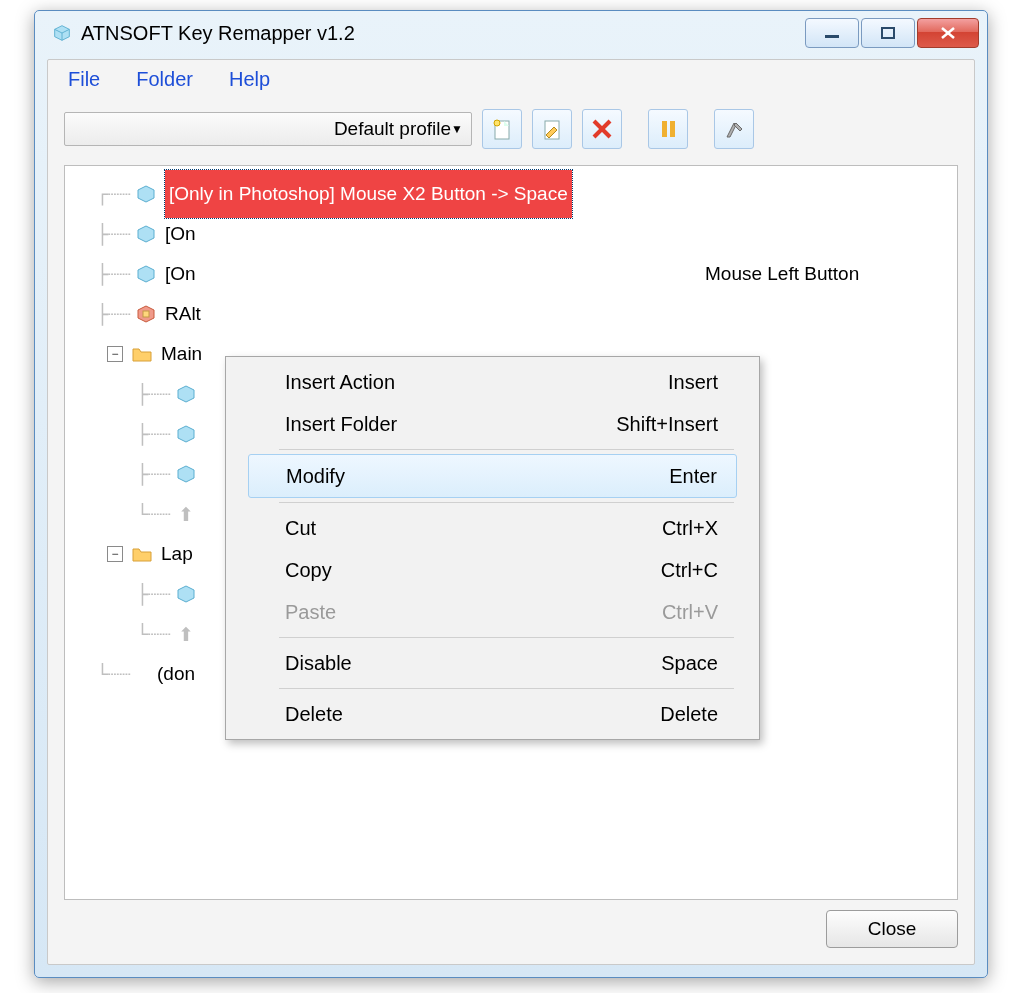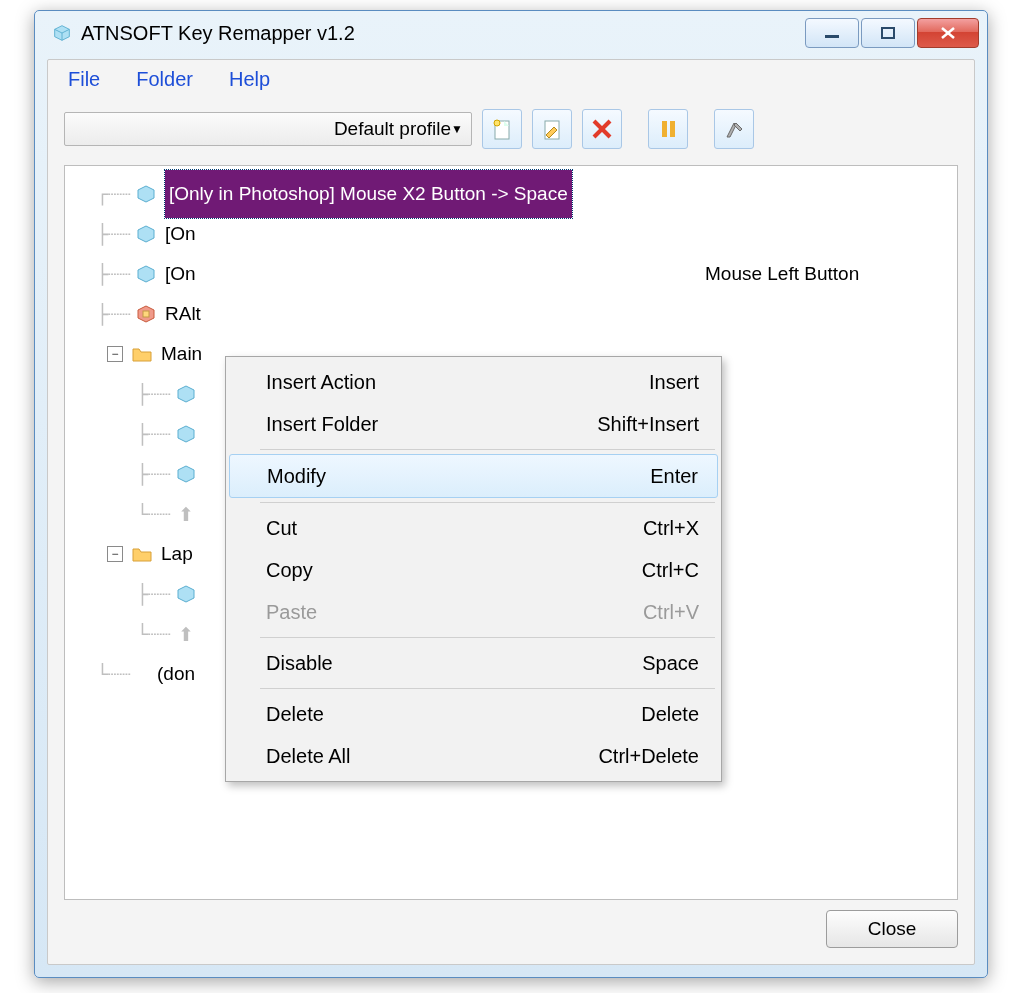--- a/index.html
+++ b/index.html
@@ -131,21 +131,21 @@
     display:inline-block;
     color:#bfbfbf;
     font-family: monospace;
     line-height: 1;
   }
   .expander {
     width:14px;height:14px;border:1px solid #8a8a8a;background:#fff;display:inline-flex;align-items:center;justify-content:center;font-size:12px;color:#333;margin-right:4px;line-height:1;
   }
   .ticon { width:26px;height:26px;margin:0 6px 0 2px;display:inline-flex;align-items:center;justify-content:center; }
   .sel {
-    background:#701a75;
+    background:#ef4444;
     color:#fff;
     padding: 13px 4px;
     outline: 1px dotted #003b72;
   }
   .footer {
     padding: 10px 16px 16px 0;
     display:flex;
     justify-content:flex-end;
   }
   .btn {
@@ -159,21 +159,21 @@
   }
   
   .ctxmenu {
     position:absolute;
     left: 160px;
     top: 190px;
     width: 495px;
     background:#f2f2f2;
     border:1px solid #a7a7a7;
     box-shadow: 3px 4px 8px rgba(0,0,0,0.25);
-    padding: 4px 0;
+    padding: 4px 19px;
     z-index: 10;
   }
   .ctxitem {
     display:flex;
     justify-content:space-between;
     align-items:center;
     height: 42px;
     padding: 0 22px 0 40px;
     font-size: 20px;
     color:#000;
@@ -407,24 +407,20 @@
         <div class="ctxsep"></div>
         <div class="ctxitem">
           <span>Disable</span>
           <span>Space</span>
         </div>
         <div class="ctxsep"></div>
         <div class="ctxitem">
           <span>Delete</span>
           <span>Delete</span>
         </div>
-        <div class="ctxitem">
-          <span>Delete All</span>
-          <span>Ctrl+Delete</span>
-        </div>
       </div>
     </div>
 
     <div class="footer">
       <div class="btn">Close</div>
     </div>
   </div>
 </div>
 
 </body></html>

